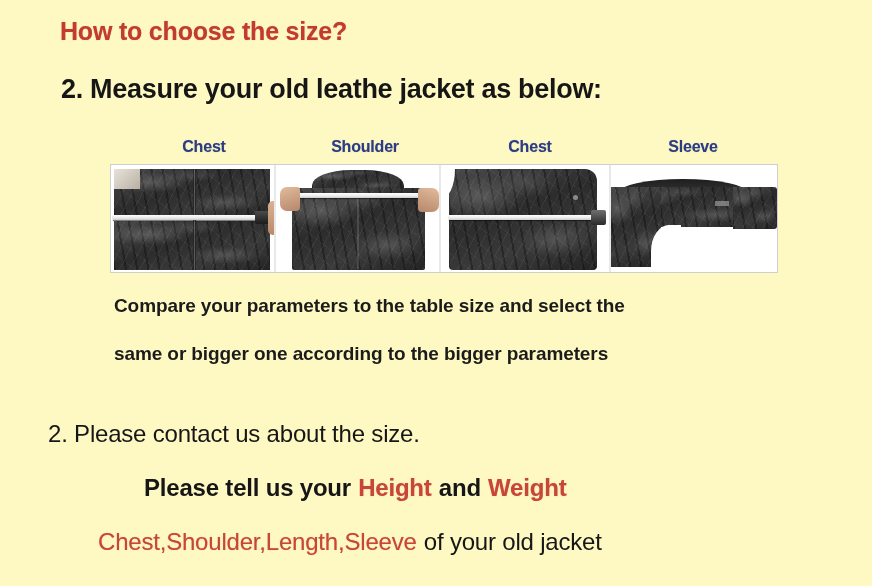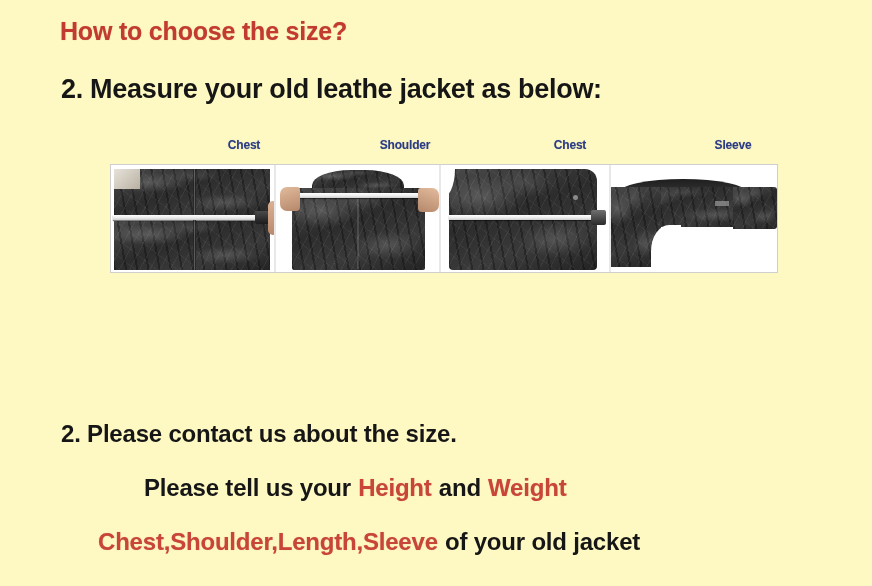--- a/index.html
+++ b/index.html
@@ -52,27 +52,26 @@
     position: absolute;
     left: 110px;
     top: 138px;
     width: 668px;
     height: 26px;
   }
   .labels .lbl {
     position: absolute;
     top: 0;
     transform: translateX(-50%);
-    font-size: 12px;
+    font-size: 16px;
     font-weight: bold;
     color: #2b3c85;
     white-space: nowrap;
     letter-spacing: -0.2px;
     text-shadow: 0 0 1px rgba(43,60,133,0.35);
-    margin-left: 40px;
   }
   .labels .lbl.l0 { left: 94px; }
   .labels .lbl.l1 { left: 255px; }
   .labels .lbl.l2 { left: 420px; }
   .labels .lbl.l3 { left: 583px; }
 
   
   .strip {
     position: absolute;
     left: 110px;
@@ -261,45 +260,45 @@
     color: #1b1b1b;
     letter-spacing: -0.1px;
     white-space: nowrap;
     height: 48px;
     line-height: 24px;
   }
 
   
   .step2 {
     position: absolute;
-    left: 61px;
+    left: 48px;
     top: 420px;
     font-size: 24px;
-    font-weight: bold;
+    font-weight: normal;
     color: #161616;
     letter-spacing: -0.2px;
     white-space: nowrap;
   }
   .tellus {
     position: absolute;
     left: 100px;
     top: 474px;
     font-size: 24px;
     font-weight: bold;
     color: #161616;
     letter-spacing: -0.2px;
     white-space: nowrap;
     margin-left: 44px;
   }
   .measures {
     position: absolute;
     left: 98px;
     top: 528px;
     font-size: 24px;
-    font-weight: bold;
+    font-weight: normal;
     color: #161616;
     letter-spacing: -0.2px;
     white-space: nowrap;
   }
   .red {
     color: #c7453a;
     text-shadow: 0 0 1px rgba(199,69,58,0.4);
   }
   .sp { display: inline-block; width: 0.30em; }
 </style>
@@ -353,20 +352,24 @@
       <div class="leather sleeve-main"></div>
       <div class="leather sleeve-arm"></div>
       <div class="leather cuff"></div>
       <div class="arm-fold"></div>
       <div class="tag"></div>
       <div class="nub"></div>
     </div>
 
   </div>
 
+  <div class="compare">
+    <div class="cline">Compare your parameters to the table size and select the</div>
+    <div class="cline">same or bigger one according to the bigger parameters</div>
+  </div>
 
   <div class="step2">2. Please contact us about the size.</div>
 
   <div class="tellus">
     <span>Please tell us your</span><span class="sp"></span><span class="red">Height</span><span class="sp"></span><span>and</span><span class="sp"></span><span class="red">Weight</span>
   </div>
 
   <div class="measures">
     <span class="red">Chest,Shoulder,Length,Sleeve</span><span class="sp"></span><span>of your old jacket</span>
   </div>

